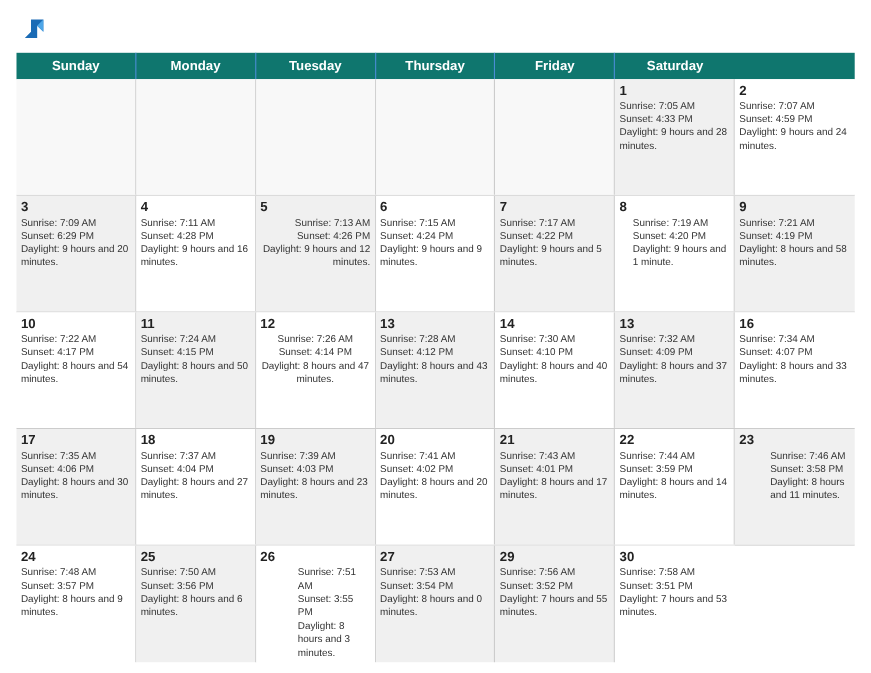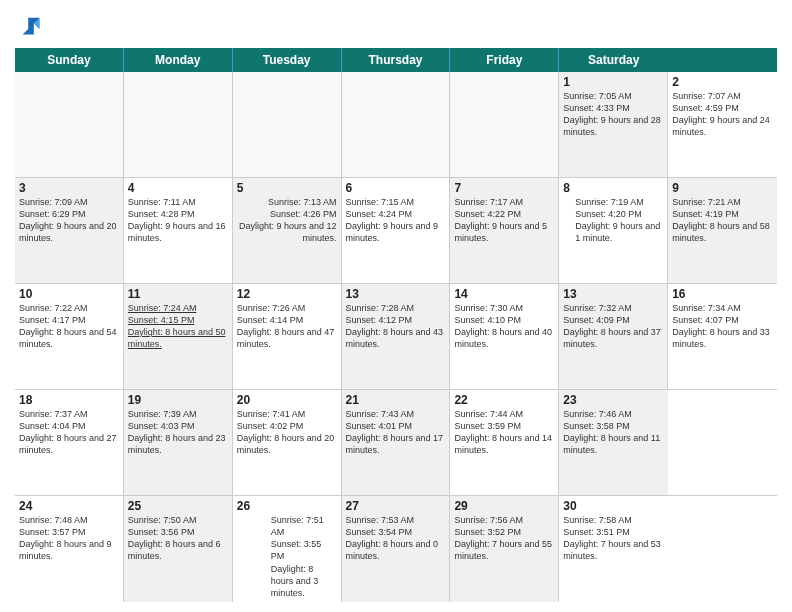--- a/index.html
+++ b/index.html
@@ -205,27 +205,27 @@
         </div>
         <div class="cal-row">
           <div class="cal-cell">
             <span class="day-num">10</span>
             <div class="cell-text" style="white-space: pre-line;">Sunrise: 7:22 AM
 Sunset: 4:17 PM
 Daylight: 8 hours and 54 minutes.</div>
           </div>
           <div class="cal-cell shaded">
             <span class="day-num">11</span>
-            <div class="cell-text" style="white-space: pre-line; text-decoration: underline;">Sunrise: 7:24 AM
+            <div class="cell-text" style="white-space: pre-line;">Sunrise: 7:24 AM
 Sunset: 4:15 PM
 Daylight: 8 hours and 50 minutes.</div>
           </div>
           <div class="cal-cell">
             <span class="day-num">12</span>
-            <div class="cell-text" style="white-space: pre-line;">Sunrise: 7:26 AM
+            <div class="cell-text" style="white-space: pre-line; text-align: center;">Sunrise: 7:26 AM
 Sunset: 4:14 PM
 Daylight: 8 hours and 47 minutes.</div>
           </div>
           <div class="cal-cell shaded">
             <span class="day-num">13</span>
             <div class="cell-text" style="white-space: pre-line;">Sunrise: 7:28 AM
 Sunset: 4:12 PM
 Daylight: 8 hours and 43 minutes.</div>
           </div>
           <div class="cal-cell">
@@ -241,20 +241,26 @@
 Daylight: 8 hours and 37 minutes.</div>
           </div>
           <div class="cal-cell">
             <span class="day-num">16</span>
             <div class="cell-text" style="white-space: pre-line;">Sunrise: 7:34 AM
 Sunset: 4:07 PM
 Daylight: 8 hours and 33 minutes.</div>
           </div>
         </div>
         <div class="cal-row">
+          <div class="cal-cell shaded">
+            <span class="day-num">17</span>
+            <div class="cell-text" style="white-space: pre-line;">Sunrise: 7:35 AM
+Sunset: 4:06 PM
+Daylight: 8 hours and 30 minutes.</div>
+          </div>
           <div class="cal-cell">
             <span class="day-num">18</span>
             <div class="cell-text" style="white-space: pre-line;">Sunrise: 7:37 AM
 Sunset: 4:04 PM
 Daylight: 8 hours and 27 minutes.</div>
           </div>
           <div class="cal-cell shaded">
             <span class="day-num">19</span>
             <div class="cell-text" style="white-space: pre-line;">Sunrise: 7:39 AM
 Sunset: 4:03 PM
@@ -273,21 +279,21 @@
 Daylight: 8 hours and 17 minutes.</div>
           </div>
           <div class="cal-cell">
             <span class="day-num">22</span>
             <div class="cell-text" style="white-space: pre-line;">Sunrise: 7:44 AM
 Sunset: 3:59 PM
 Daylight: 8 hours and 14 minutes.</div>
           </div>
           <div class="cal-cell shaded">
             <span class="day-num">23</span>
-            <div class="cell-text" style="white-space: pre-line;">Sunrise: 7:46 AM
+            <div class="cell-text" style="white-space: pre-line; margin-left: 28px;">Sunrise: 7:46 AM
 Sunset: 3:58 PM
 Daylight: 8 hours and 11 minutes.</div>
           </div>
         </div>
         <div class="cal-row">
           <div class="cal-cell">
             <span class="day-num">24</span>
             <div class="cell-text" style="white-space: pre-line;">Sunrise: 7:48 AM
 Sunset: 3:57 PM
 Daylight: 8 hours and 9 minutes.</div>

